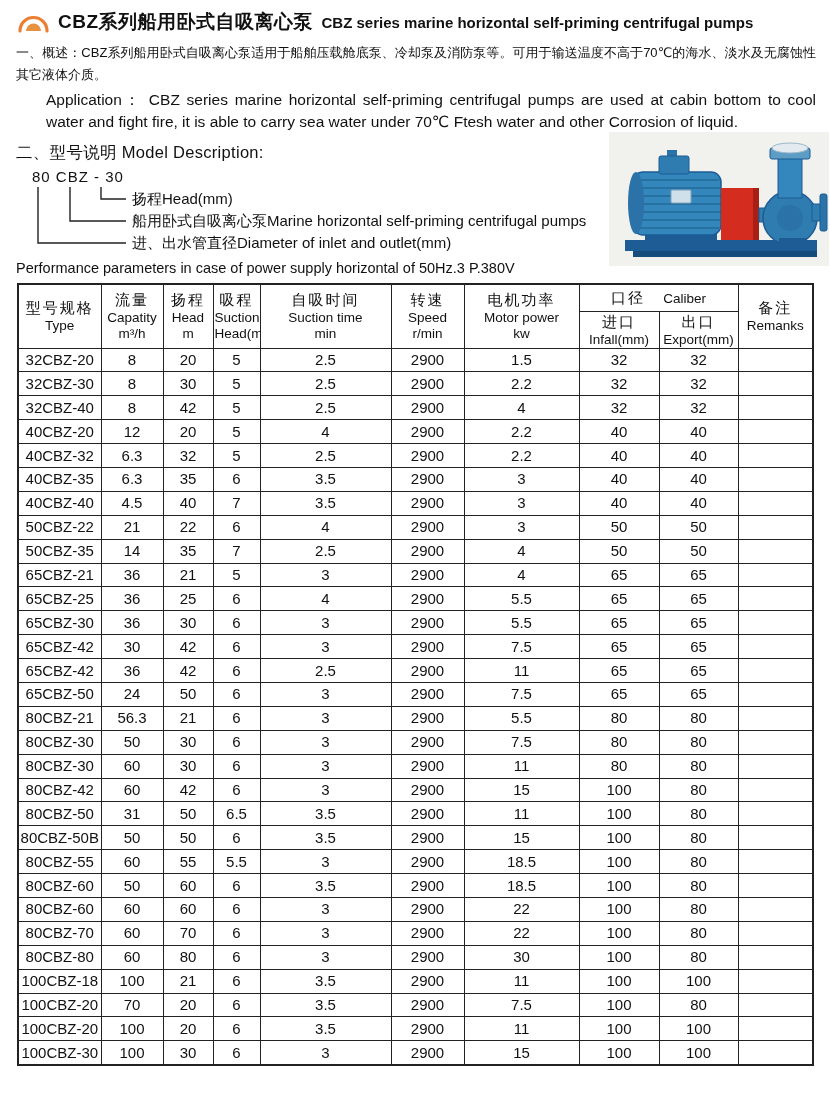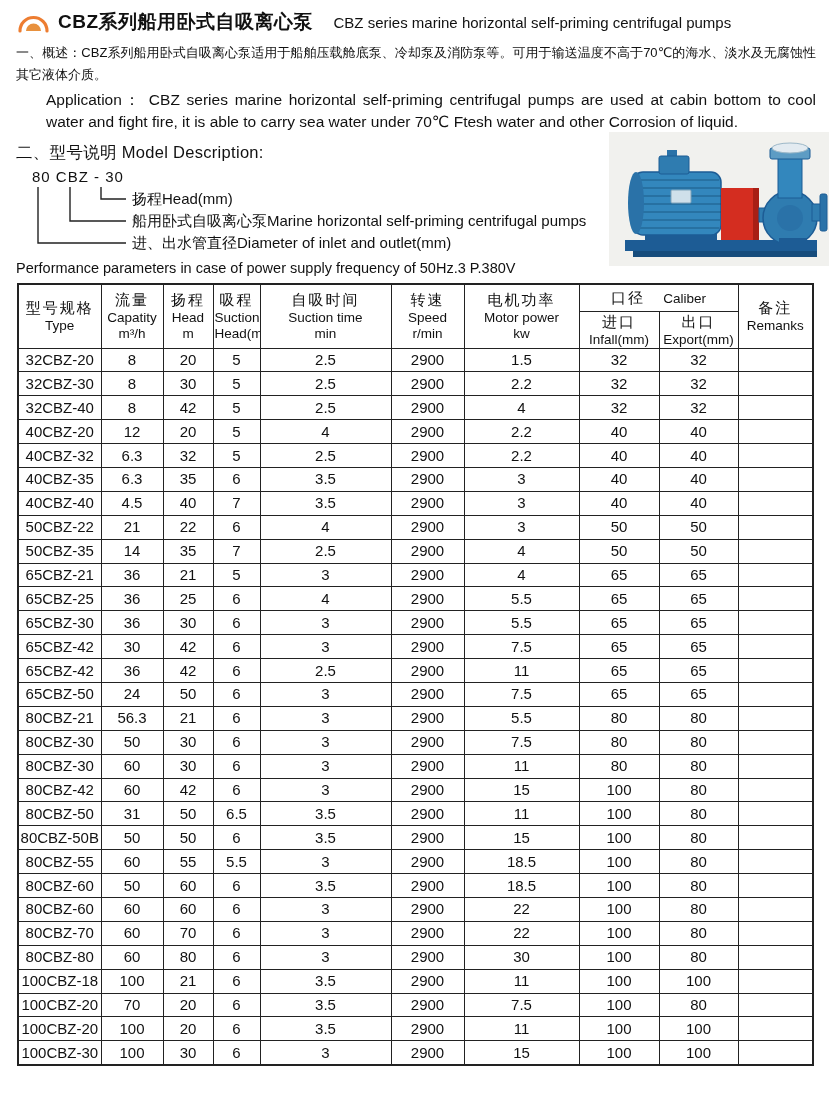--- a/index.html
+++ b/index.html
@@ -17,21 +17,21 @@
   
   .doc-header {
     display: flex;
     align-items: center;
     gap: 8px;
     padding: 9px 14px 0 16px;
   }
   .brand-icon { flex: 0 0 auto; }
   .title-line { white-space: nowrap; }
   .title-zh { font-size: 19px; font-weight: bold; letter-spacing: 0.5px; }
-  .title-en { font-size: 15px; font-weight: normal; margin-left: 16px; }
+  .title-en { font-size: 15px; font-weight: bold; margin-left: 4px; }
 
   
   .para {
     padding: 0 14px 0 16px;
     font-size: 15px;
     line-height: 22px;
     text-align: justify;
   }
   .para.zh { margin-top: 7px; font-size: 13px; }
   .para.en { margin-top: 3px; font-size: 15.5px; margin-left: 30px; }
@@ -157,21 +157,21 @@
     <rect x="169" y="26" width="24" height="40" fill="var(--motor-blue)" stroke="#1d5c95"></rect>
     <rect x="161" y="16" width="40" height="11" rx="2" fill="#5d9cc4" stroke="#1d5c95"></rect>
     <ellipse cx="181" cy="16" rx="18" ry="5" fill="#e3ebf1" stroke="#9db8c8"></ellipse>
 
     <rect x="203" y="72" width="11" height="17" fill="#2f7cb0" stroke="#1d5c95"></rect>
     <rect x="211" y="62" width="7" height="37" rx="2" fill="#2a72a8" stroke="#1d5c95"></rect>
 
     <rect x="170" y="106" width="28" height="8" fill="#1d5c95"></rect>
   </svg>
 
-  <div class="perf-sub en">Performance parameters in case of power supply frequency of 50Hz.3 P.380V</div>
+  <div class="perf-sub en">Performance parameters in case of power supply horizontal of 50Hz.3 P.380V</div>
 
   <table class="perf">
     <colgroup>
       <col style="width:83px">
         <col style="width:62px">
         <col style="width:50px">
       <col style="width:47px">
         <col style="width:131px">
         <col style="width:73px">
       <col style="width:115px">

